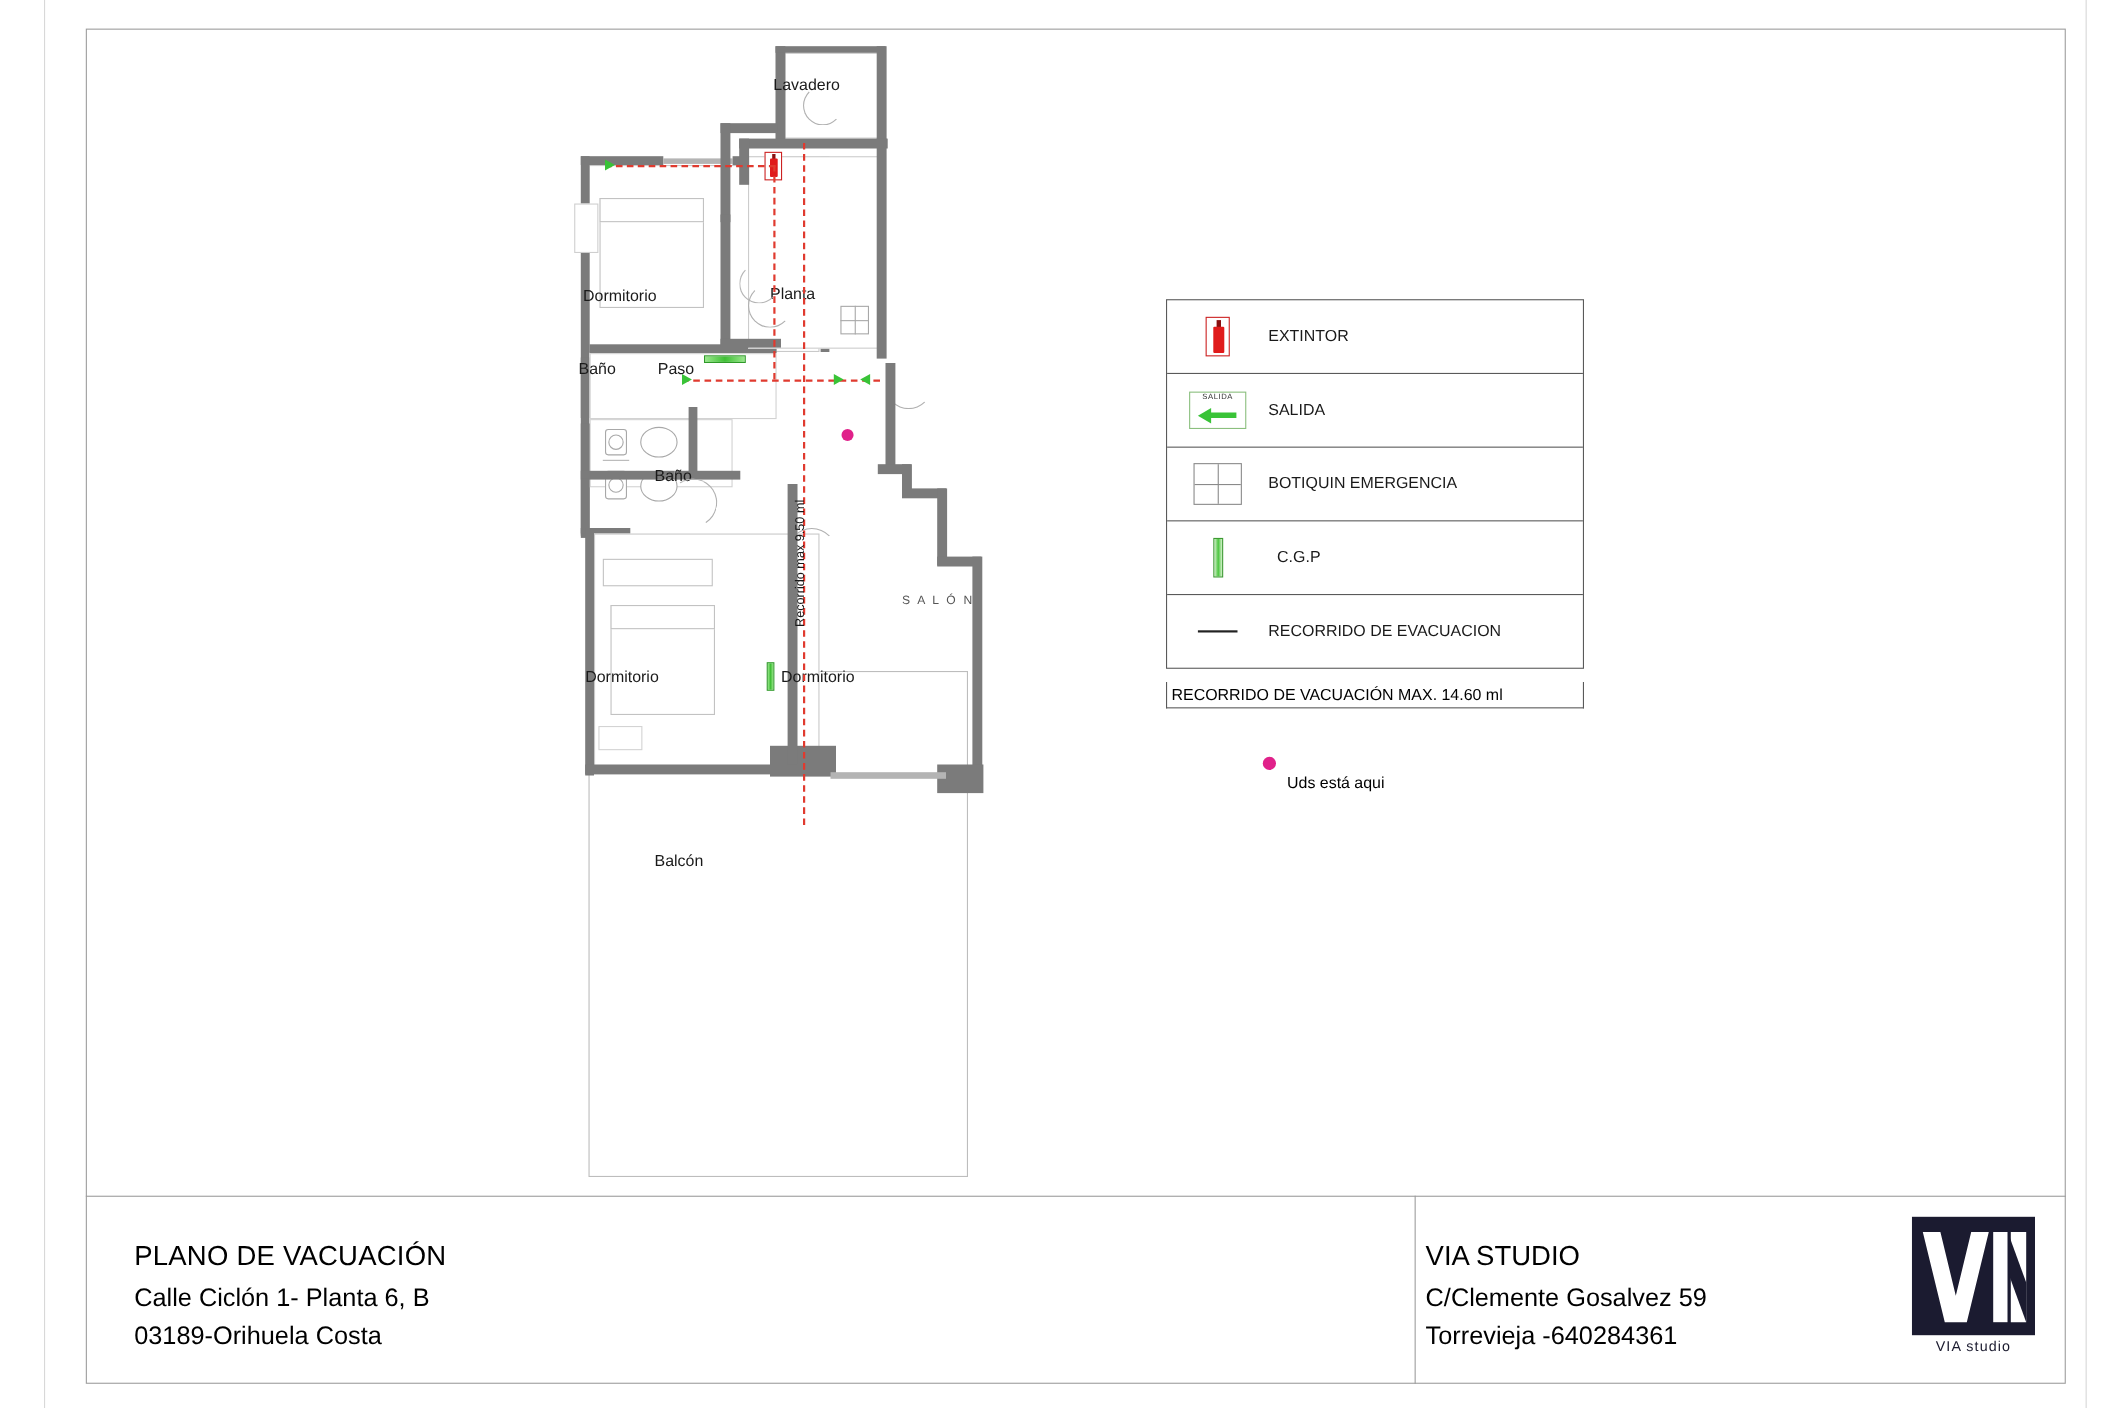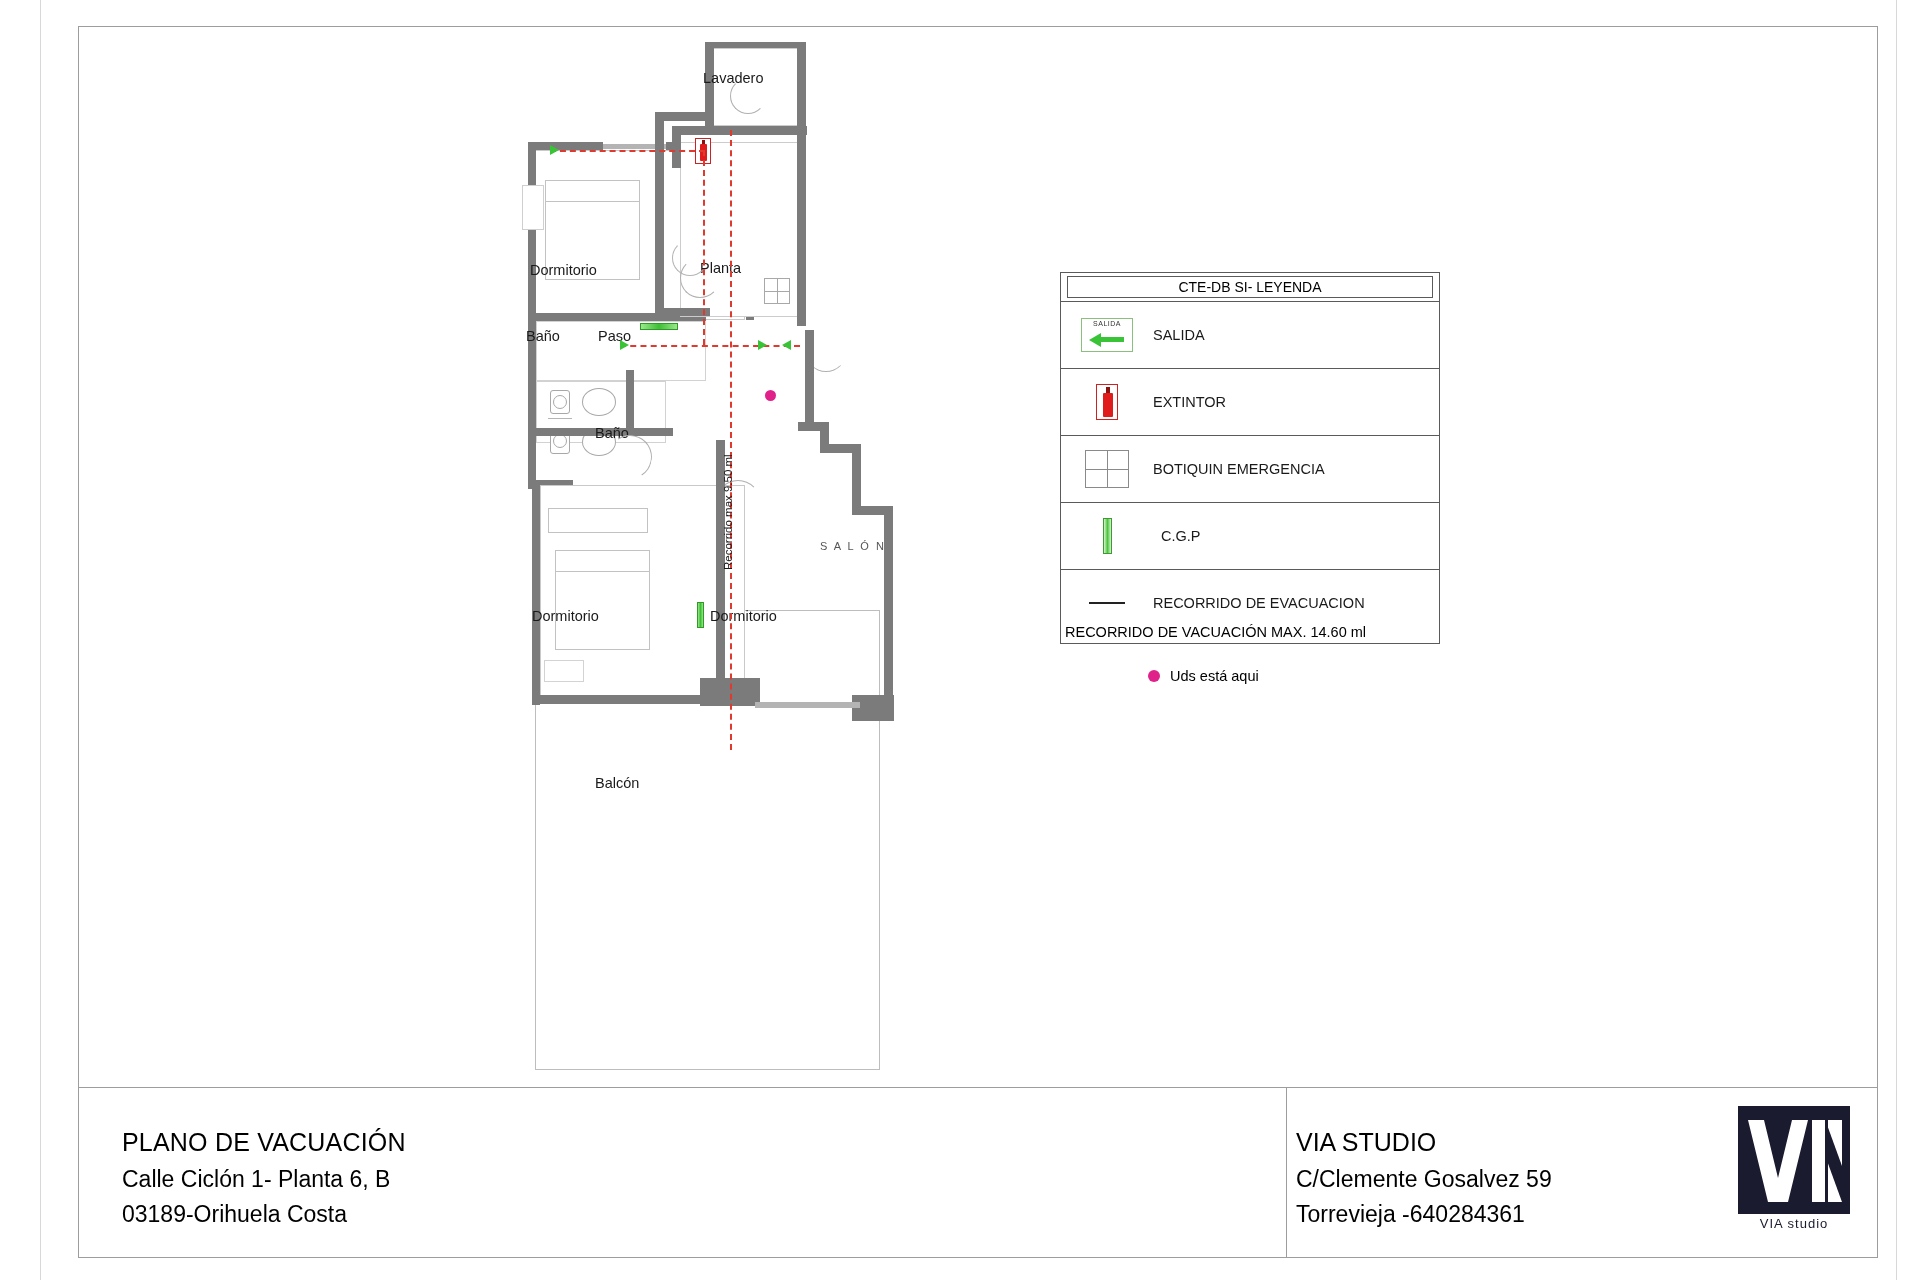--- a/index.html
+++ b/index.html
@@ -312,21 +312,21 @@
     top: 668px;
     display: flex;
     align-items: center;
     gap: 10px;
   }
   #you-are-here .dot {
     width: 12px; height: 12px;
     border-radius: 50%;
     background: #e0218a;
   }
-  #you-are-here .txt { font-size: 14.5px; }
+  #you-are-here .txt { font-size: 14.5px; margin-top: 36px; }
 
   
   #titleblock-left {
     position: absolute;
     left: 122px;
     top: 1124px;
     font-size: 0;
   }
   #titleblock-left .t1 {
     font-size: 25px;
@@ -484,47 +484,44 @@
 
     <div class="cgp" style="left:140px; top:293px; width:38px; height:7px;"></div>
     <div class="cgp" style="left:197px; top:572px; width:7px; height:26px;"></div>
 
     <div class="you-dot" style="left:265px; top:360px;"></div>
 
     <div class="vert-label" style="left:222px; top:540px;">Recorrido max 9.50 ml</div>
   </div>
 
   <div id="legend">
-    <div class="legend-title-row">
-      <div class="legend-title-box">CTE-DB SI- LEYENDA</div>
+
+    <div class="legend-row">
+      <div class="legend-icon-cell">
+        <div class="ext-box" style="position:relative; width:22px; height:36px;">
+          <div class="ext-top" style="left:9px; top:2px; width:4px; height:7px;"></div>
+          <div class="ext-body" style="left:6px; top:8px; width:10px; height:24px;"></div>
+        </div>
+      </div>
+      <div class="legend-text">EXTINTOR</div>
     </div>
 
     <div class="legend-row">
       <div class="legend-icon-cell">
         <div class="salida-icon">
           <div class="salida-word">SALIDA</div>
           <div class="salida-arrow-shaft"></div>
           <div class="salida-arrow-head"></div>
         </div>
       </div>
       <div class="legend-text">SALIDA</div>
     </div>
 
     <div class="legend-row">
       <div class="legend-icon-cell">
-        <div class="ext-box" style="position:relative; width:22px; height:36px;">
-          <div class="ext-top" style="left:9px; top:2px; width:4px; height:7px;"></div>
-          <div class="ext-body" style="left:6px; top:8px; width:10px; height:24px;"></div>
-        </div>
-      </div>
-      <div class="legend-text">EXTINTOR</div>
-    </div>
-
-    <div class="legend-row">
-      <div class="legend-icon-cell">
         <div class="botiquin-icon"></div>
       </div>
       <div class="legend-text">BOTIQUIN EMERGENCIA</div>
     </div>
 
     <div class="legend-row">
       <div class="legend-icon-cell">
         <div class="cgp-icon"></div>
       </div>
       <div class="legend-text" style="margin-left:8px;">C.G.P</div>

